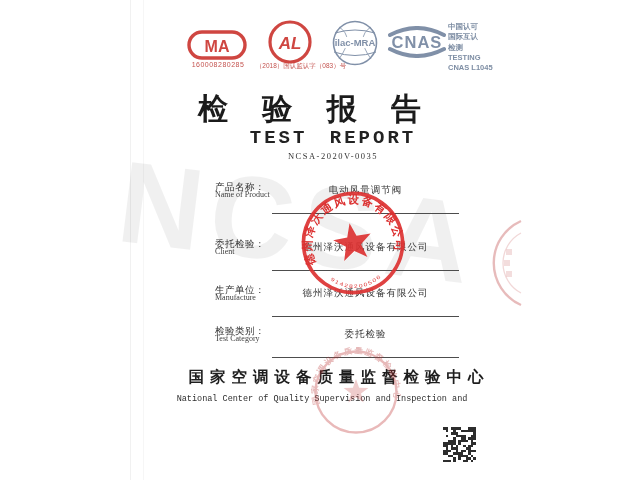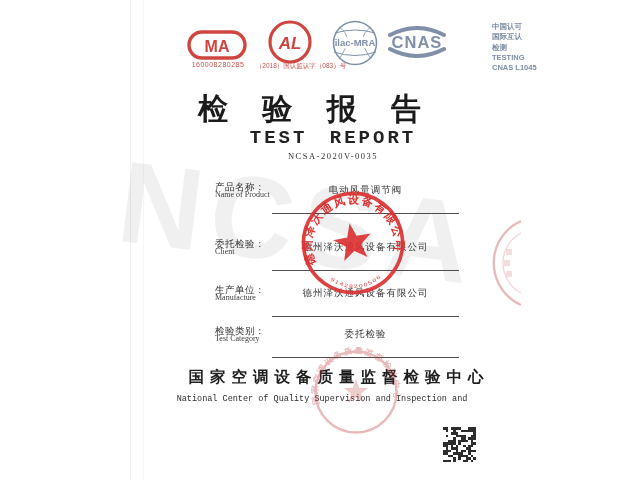--- a/index.html
+++ b/index.html
@@ -9,21 +9,21 @@
   
   .fold{position:absolute;top:0;width:1px;height:480px;background:#f1f1f1;}
   
   #watermark{position:absolute;left:118px;top:160px;width:430px;font-size:116px;font-weight:bold;
              color:#000;opacity:0.055;letter-spacing:8px;transform:rotate(7deg);white-space:nowrap;}
   
   .logo-caption{position:absolute;text-align:center;color:#c4534f;}
   #cma-number{left:168px;top:61px;width:100px;font-size:7px;letter-spacing:.5px;}
   #cal-caption{left:246px;top:62px;width:110px;font-size:6.5px;}
   #accr-block{position:absolute;left:448px;top:22px;color:#7e8ea4;font-weight:bold;
-              font-size:7.5px;line-height:10.3px;margin-left:44px;}
+              font-size:7.5px;line-height:10.3px;}
   
   .center-text{position:absolute;text-align:center;}
   #title{left:0;width:632px;top:89px;font-size:30px;font-weight:bold;letter-spacing:13px;color:#1b1b1b;white-space:nowrap;}
   #subtitle{left:26px;width:614px;top:127px;font-family:"Liberation Mono","DejaVu Sans Mono",monospace;
             font-size:19px;font-weight:bold;letter-spacing:3px;word-spacing:8px;color:#222;}
   #report-no{left:26px;width:614px;top:151px;font-family:Liberation Serif, serif;
              font-size:8.5px;letter-spacing:1.5px;color:#333;}
   
   .field-row{position:absolute;left:0;width:532px;height:34px;}
   .f-zh{position:absolute;left:215px;top:0;font-size:9.5px;color:#303030;letter-spacing:.5px;}

